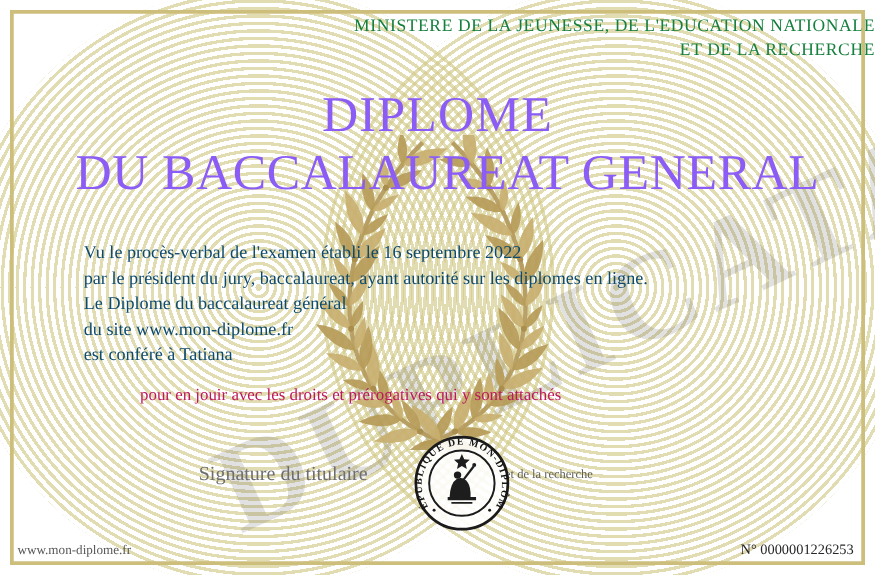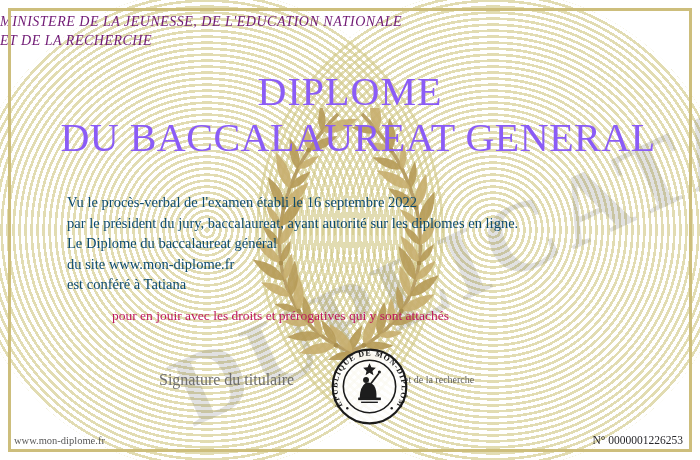--- a/index.html
+++ b/index.html
@@ -22,22 +22,22 @@
   }
   .watermark {
     position:absolute; left:162px; top:362px; z-index:1;
     font-size:100px; font-weight:bold; letter-spacing:6px; line-height:0.78;
     color:rgba(105,105,105,0.20); white-space:nowrap;
     transform:rotate(-25deg); transform-origin:0 0;
   }
   .wreath { position:absolute; left:228px; top:108px; width:244px; height:252px; z-index:2; }
   .layer-text { position:absolute; inset:0; z-index:3; }
   .header {
-    position:absolute; top:12px; left:0; right:0; text-align:left;
-    font-size:14px; line-height:19px; letter-spacing:0.5px; color:#701a75;font-style:italic;
+    position:absolute; top:12px; left:0; right:0; text-align:right;
+    font-size:14px; line-height:19px; letter-spacing:0.5px; color:#15803d;
   }
   .title { position:absolute; top:68px; left:0; right:0; text-align:center; color:#8b5cf6; }
   .title-l1 { font-size:40px; line-height:47px; letter-spacing:1px; }
   .title-l2 { font-size:40px; line-height:46px; letter-spacing:0.5px;margin-left:16px; }
   .body-text {
     position:absolute; left:67px; top:192px;
     font-size:14.5px; line-height:20.6px; color:#0c4a6e;
   }
   .rights-line {
     position:absolute; left:112px; top:308px;

